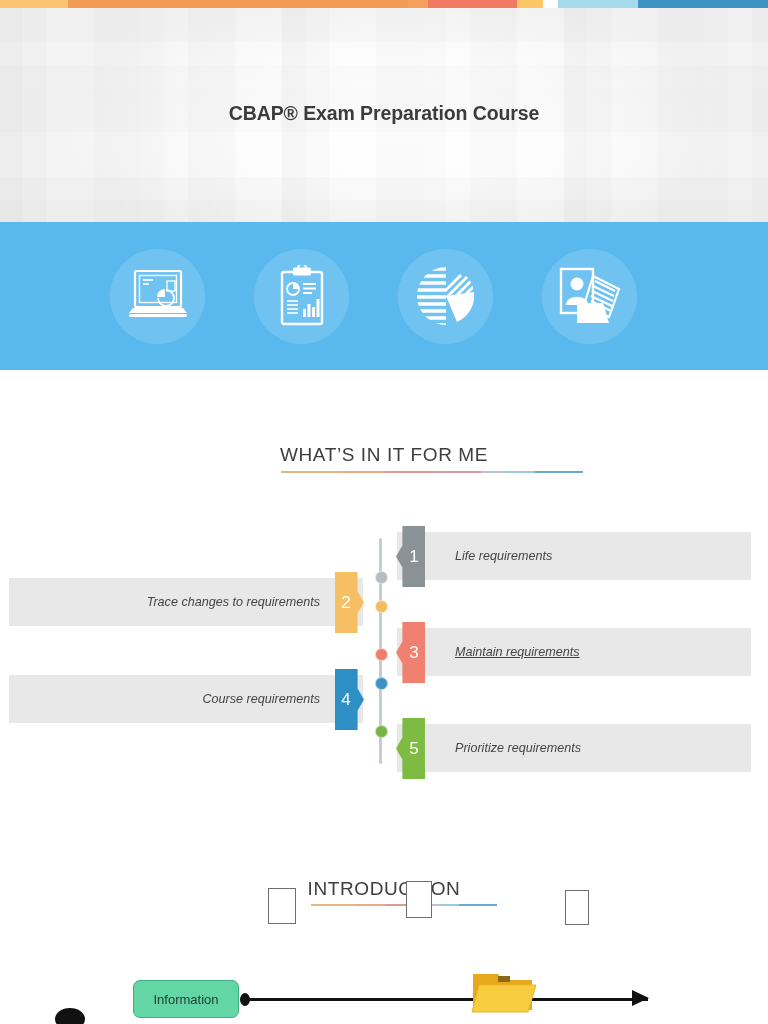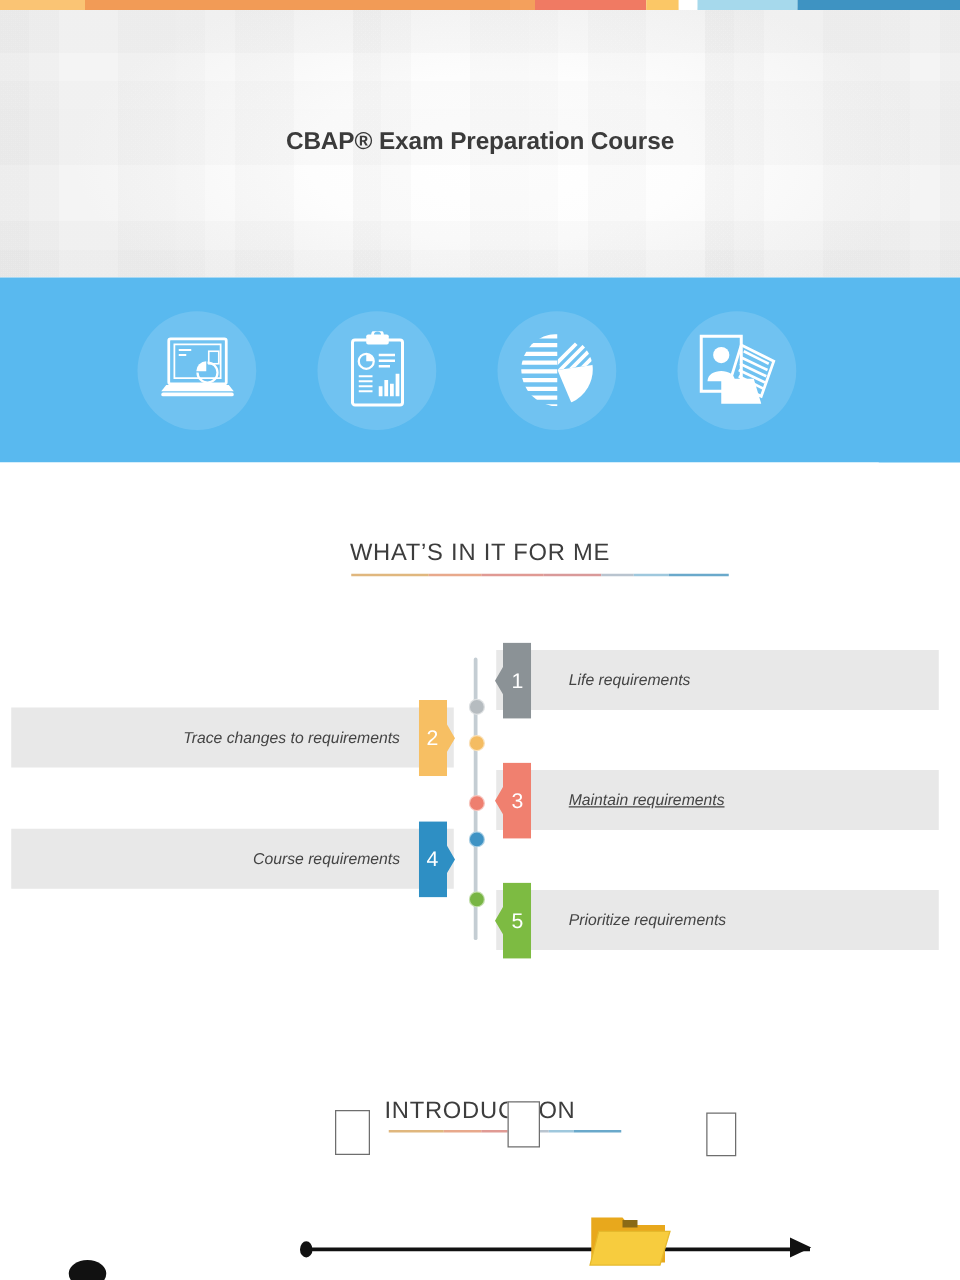--- a/index.html
+++ b/index.html
@@ -148,21 +148,21 @@
     width: 2px; height: 10px;
     background: #e8851f;
     vertical-align: -1px;
     margin: 0 0.5px;
   }
   .logo .lg-b { color: #ee8b26; }
 
   
   .slide-two {
     position: absolute;
-    left: 0; top: 370px;
+    left: 0; top: 382px;
     width: 703px; height: 446px;
     background: #ffffff;
   }
 
   .sec-heading {
     position: absolute;
     left: 0; top: 62px;
     width: 768px;
     text-align: center;
     font-size: 19px;
@@ -494,20 +494,23 @@
       </div>
 
     <div class="flow">
 
       <div class="empty-rect" style="left:268px; top:-40px; width:28px; height:36px;"></div>
       <div class="empty-rect" style="left:406px; top:-47px; width:26px; height:37px;"></div>
       <div class="empty-rect" style="left:565px; top:-38px; width:24px; height:35px;"></div>
 
       <div class="flow-line" style="left:245px; top:70px; width:403px;"></div>
 
+      <div class="flow-box" style="left:133px; top:52px; width:106px; height:38px;">
+        <span>Information</span>
+      </div>
       <div class="flow-dot" style="left:240px; top:65px;"></div>
 
       <svg style="position:absolute; left:470px; top:38px;" width="70" height="50" viewBox="0 0 70 50">
         <path d="M3 8 L28 8 L33 14 L62 14 L62 44 L3 44 Z" fill="#e8a81c"></path>
         <path d="M28 10 L40 10 L40 16 L28 16 Z" fill="#8a6a16"></path>
         <path d="M9 19 L66 19 L58 46 L2 46 Z" fill="#f7cc3e"></path>
         <path d="M9 19 L66 19 L58 46 L2 46 Z" fill="none" stroke="#e5b92c" stroke-width="1"></path>
       </svg>
 
       <div class="flow-arrow" style="left:632px; top:62px;"></div>

